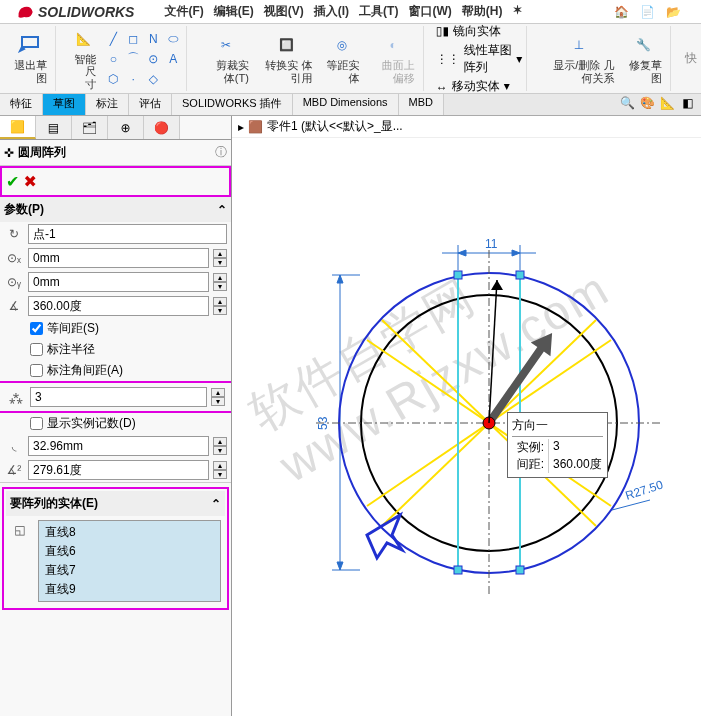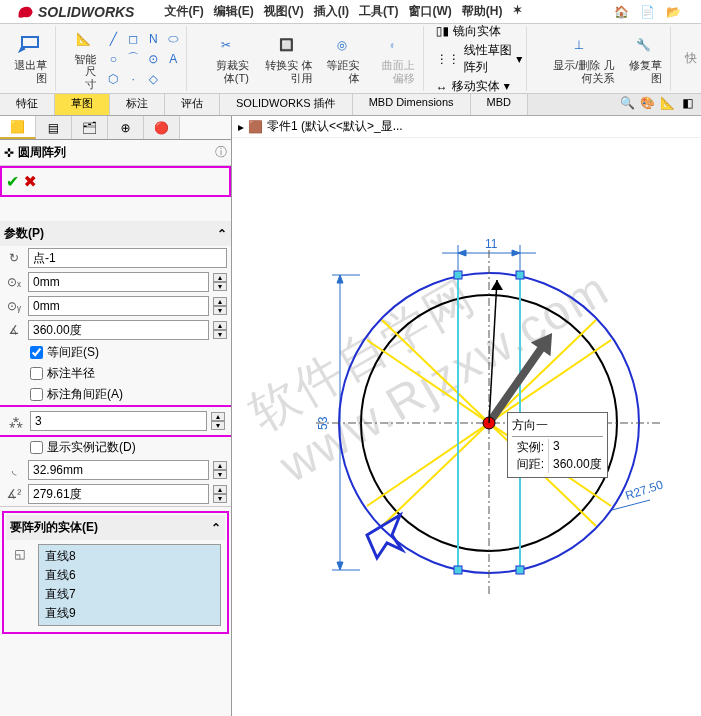--- a/index.html
+++ b/index.html
@@ -20,40 +20,40 @@
 .tool-group { display: flex; align-items: center; gap: 4px; padding: 0 4px; border-right: 1px solid #ddd; }
 .tool-btn { display: flex; flex-direction: column; align-items: center; gap: 2px; padding: 2px 4px; cursor: pointer; }
 .tool-icon { width: 24px; height: 24px; display: flex; align-items: center; justify-content: center; color: #2a6fcc; }
 .tool-label { font-size: 11px; color: #333; text-align: right; line-height: 1.1; }
 .tool-small { display: flex; flex-direction: column; gap: 2px; }
 .tool-row { display: flex; gap: 2px; }
 .tiny-icon { width: 18px; height: 18px; display: flex; align-items: center; justify-content: center; cursor: pointer; color: #2a6fcc; }
 
 
 .tabs { display: flex; height: 22px; background: #e8e8e8; border-bottom: 1px solid #aaa; }
-.tab { padding: 2px 16px; border-right: 1px solid #ccc; background: #f0f0f0; cursor: pointer; font-size: 11px; }
-.tab.active { background: #fde047; text-align: right; }
+.tab { padding: 2px 10px; border-right: 1px solid #ccc; background: #f0f0f0; cursor: pointer; font-size: 11px; }
+.tab.active { background: #0ea5e9; text-align: right; }
 .tab-right-icons { margin-left: auto; display: flex; gap: 2px; padding-right: 4px; }
 .tab-icon { width: 18px; height: 18px; cursor: pointer; display: flex; align-items: center; justify-content: center; }
 
 
 .content { display: flex; height: calc(100% - 116px); }
 
 
 .prop-panel { width: 232px; border-right: 1px solid #999; display: flex; flex-direction: column; background: #f8f8f8; overflow: hidden; }
 .panel-tabs { display: flex; height: 24px; border-bottom: 1px solid #999; }
 .panel-tab { width: 36px; display: flex; align-items: center; justify-content: center; border-right: 1px solid #ccc; background: #eee; cursor: pointer; }
 .panel-tab.active { background: #fff; border-bottom: 2px solid #d4af37; }
 .feature-title { display: flex; align-items: center; padding: 4px; gap: 4px; border-bottom: 1px solid #ccc; }
 .feature-title-text { font-weight: bold; }
 .help-icon { margin-left: auto; color: #888; cursor: pointer; }
 .ok-cancel { display: flex; gap: 4px; padding: 4px; border: 2px solid #e000e0; }
 .ok-btn { color: #0a0; font-size: 16px; cursor: pointer; }
 .cancel-btn { color: #c00; font-size: 16px; cursor: pointer; }
-.section { border-bottom: 1px solid #ccc; margin-top: 24px; }
+.section { border-bottom: 1px solid #ccc; }
 .section-header { display: flex; align-items: center; padding: 4px; font-weight: bold; background: #eee; cursor: pointer; }
 .section-header .collapse { margin-left: auto; }
 .param-row { display: flex; align-items: center; padding: 2px 4px; gap: 4px; }
 .param-icon { width: 20px; height: 20px; display: flex; align-items: center; justify-content: center; color: #555; }
 .param-input { flex: 1; padding: 2px 4px; border: 1px solid #999; background: #fff; }
 .param-spinner { display: flex; flex-direction: column; }
 .spinner-btn { width: 14px; height: 9px; background: #eee; border: 1px solid #999; cursor: pointer; display: flex; align-items: center; justify-content: center; font-size: 8px; }
 .checkbox-row { display: flex; align-items: center; padding: 2px 4px 2px 30px; gap: 4px; }
 .highlight-row { border: 2px solid #e000e0; margin: 0 -2px; padding: 2px; }
 .entity-section { border: 2px solid #e000e0; margin: 4px 2px; padding: 2px; }

